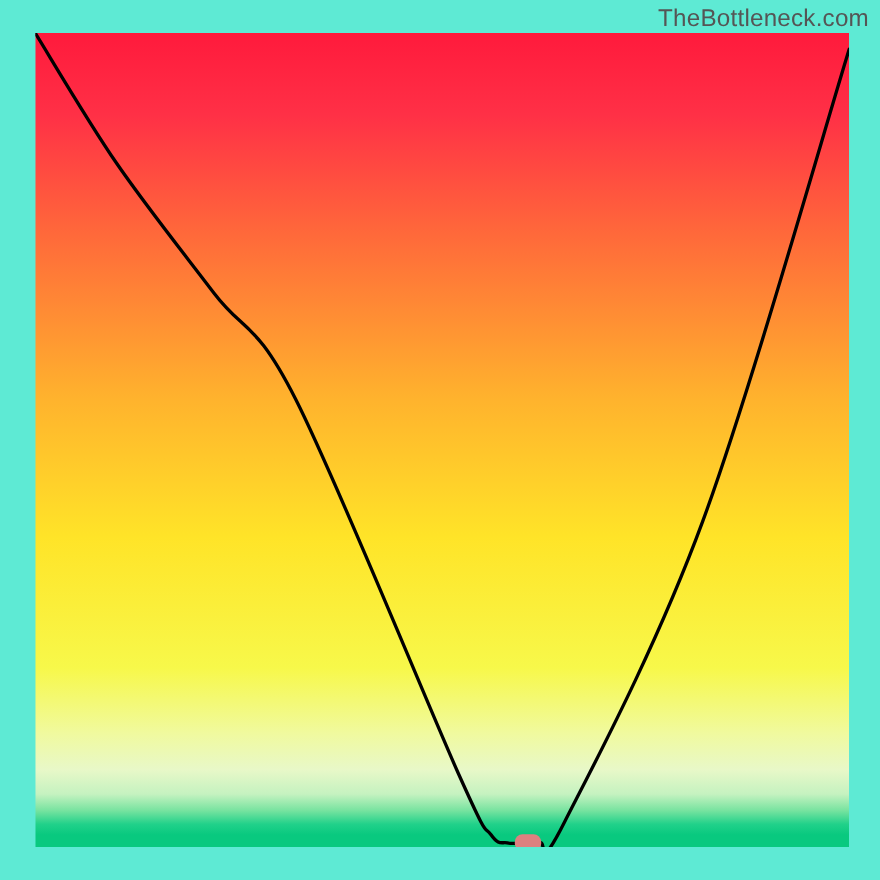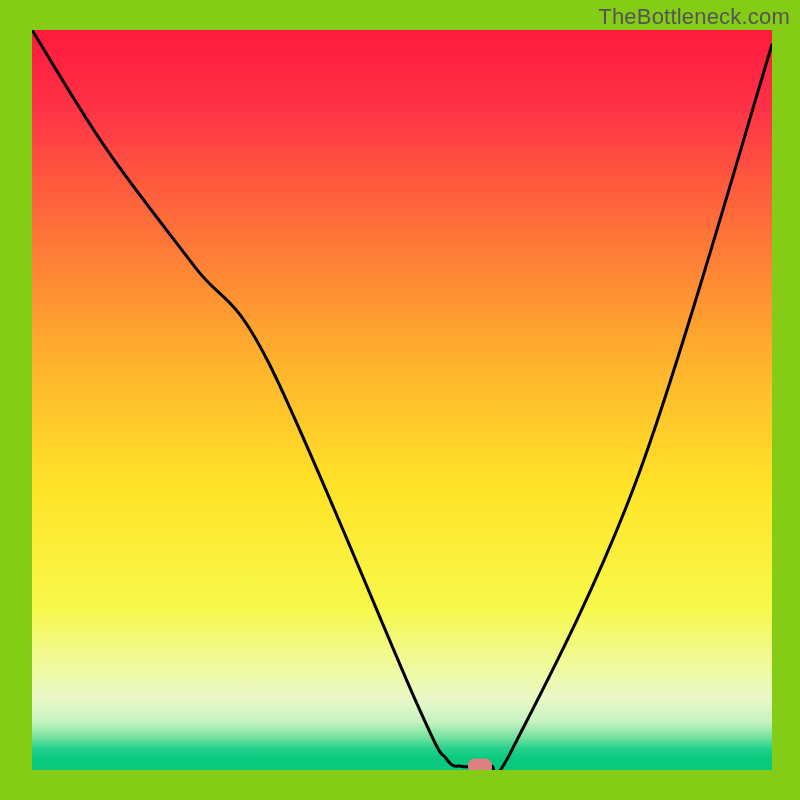--- a/index.html
+++ b/index.html
@@ -1,21 +1,21 @@
 <!DOCTYPE html>
 <html><head>
 <meta charset="utf-8">
 <style>
   * { margin: 0; padding: 0; box-sizing: border-box; }
   html, body { width: 800px; height: 800px; overflow: hidden; background: #000; font-family: Arial, sans-serif; }
   .container {
     position: relative;
     width: 800px;
     height: 800px;
-    background: #84cc16;
+    background: #5eead4;
   }
   .watermark {
     position: absolute;
     top: 4px;
     right: 10px;
     color: #555;
     font-size: 22px;
     font-weight: normal;
     letter-spacing: 0.2px;
     z-index: 30;

